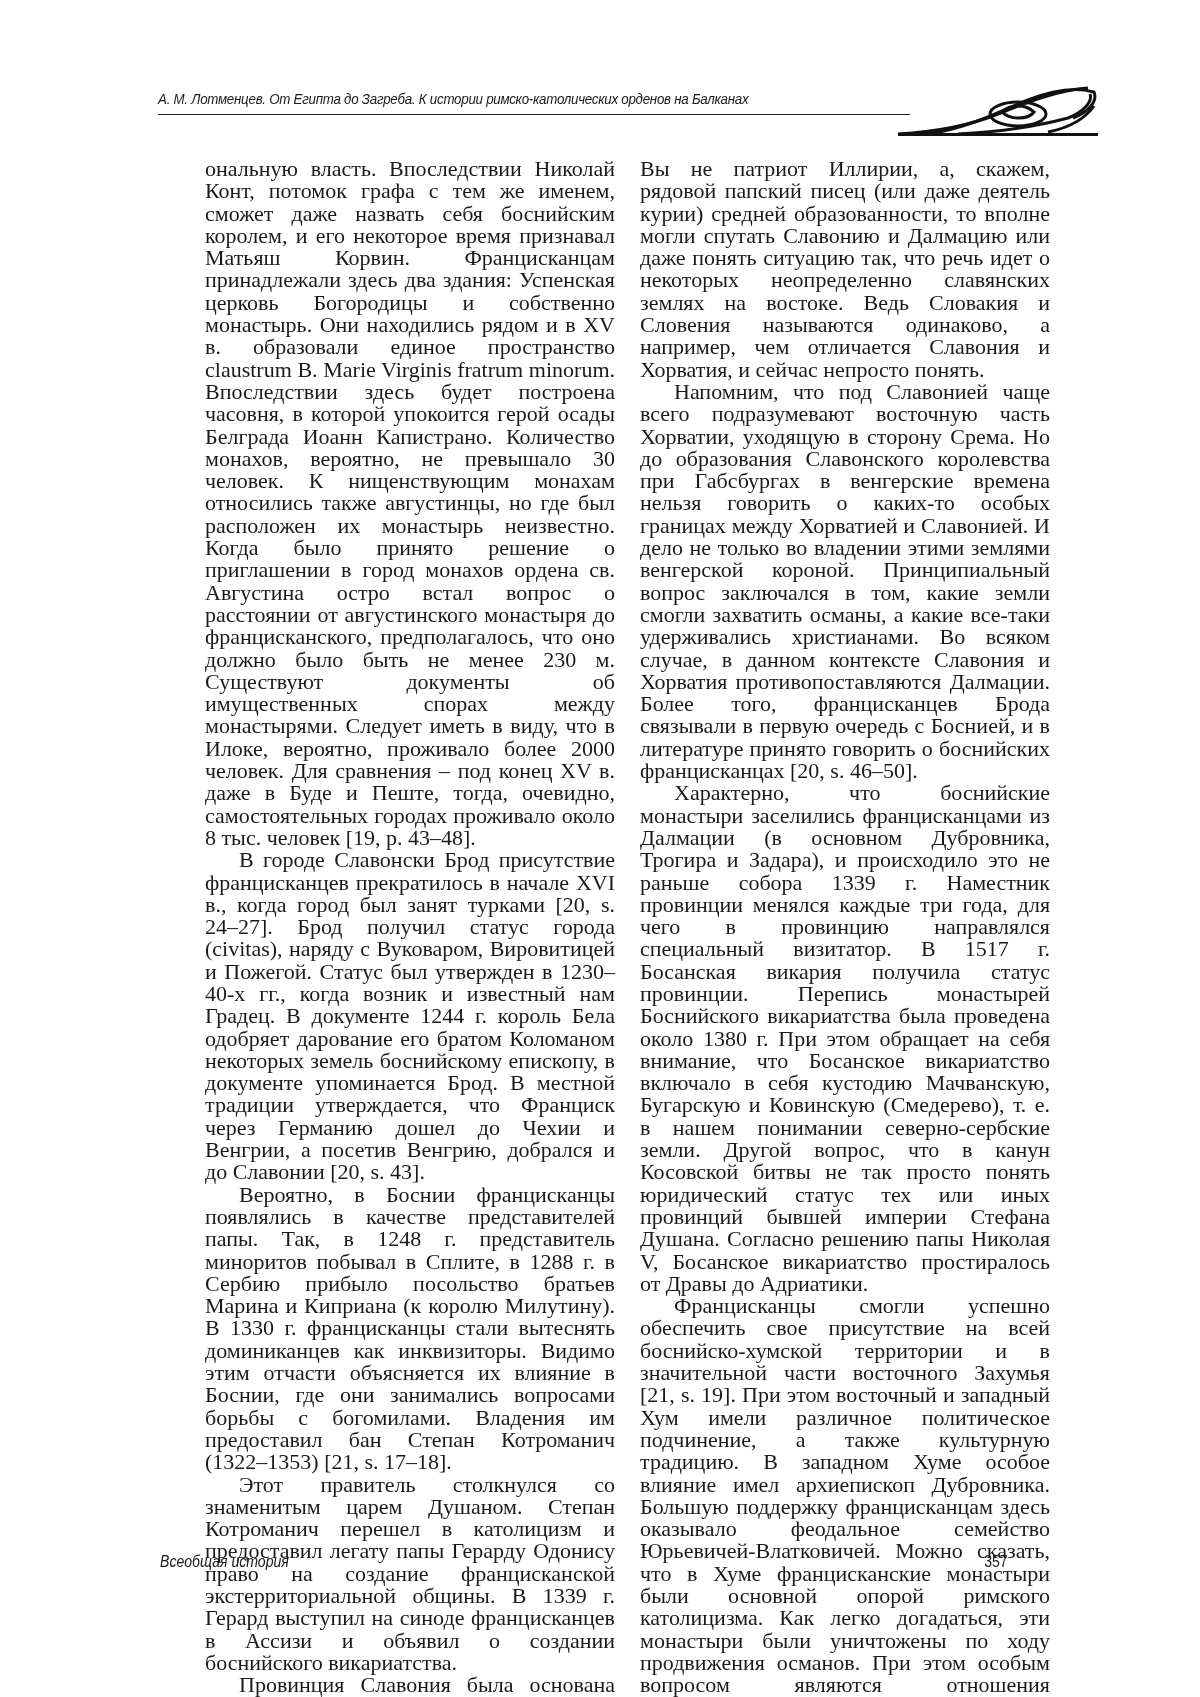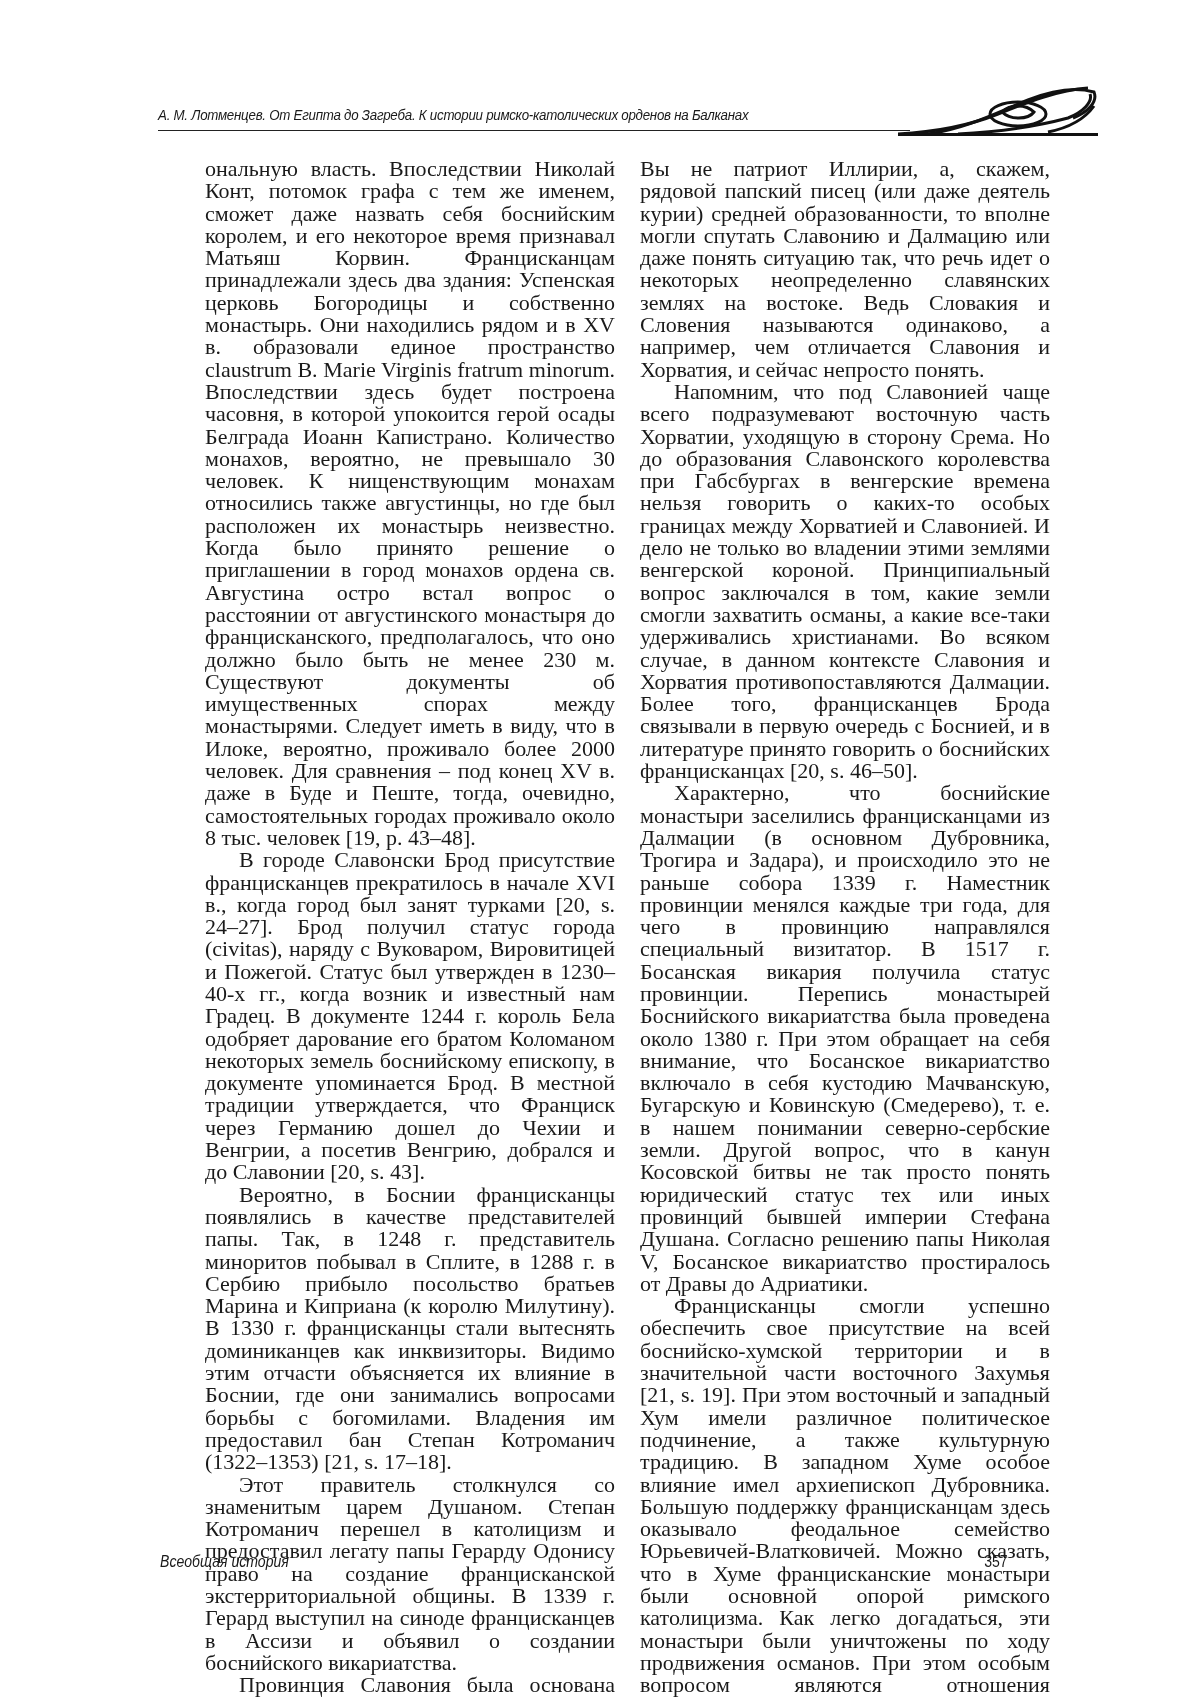--- a/index.html
+++ b/index.html
@@ -1,17 +1,17 @@
 <!DOCTYPE html>
 <html><head>
 <meta charset="utf-8">
 <style>
   html, body { margin:0; padding:0; background:#fff; }
   body { width:1200px; height:1697px; position:relative; overflow:hidden; color:#1a1a1a; }
-  .header { position:absolute; left:158px; top:96px; width:860px; height:40px; }
+  .header { position:absolute; left:158px; top:80px; width:860px; height:40px; }
   .header-text { position:absolute; left:0; top:10px; font-family:"Liberation Sans", sans-serif; font-style:italic; font-size:15.5px; letter-spacing:-0.3px; white-space:nowrap; transform:scaleX(0.86); transform-origin:left; }
   .header-rule { position:absolute; left:0; top:34px; width:752px; height:1px; background:#222; }
   .ornament { position:absolute; left:898px; top:82px; width:200px; height:56px; }
   .col { position:absolute; top:158px; width:410px; font-family:"Liberation Serif", serif; font-size:22px; line-height:22.3px; text-align:justify; hyphens:manual;margin-left:45px; }
   .col-left { left:160px; }
   .col-right { left:595px; }
   .col p { margin:0; }
   .col p.indent { text-indent:34px; }
   .footer { position:absolute; top:1553px; left:160px; width:848px; font-family:"Liberation Sans", sans-serif; font-style:italic; font-size:16px; }
   .footer-left { position:absolute; left:0; transform:scaleX(0.88); transform-origin:left; white-space:nowrap; }

